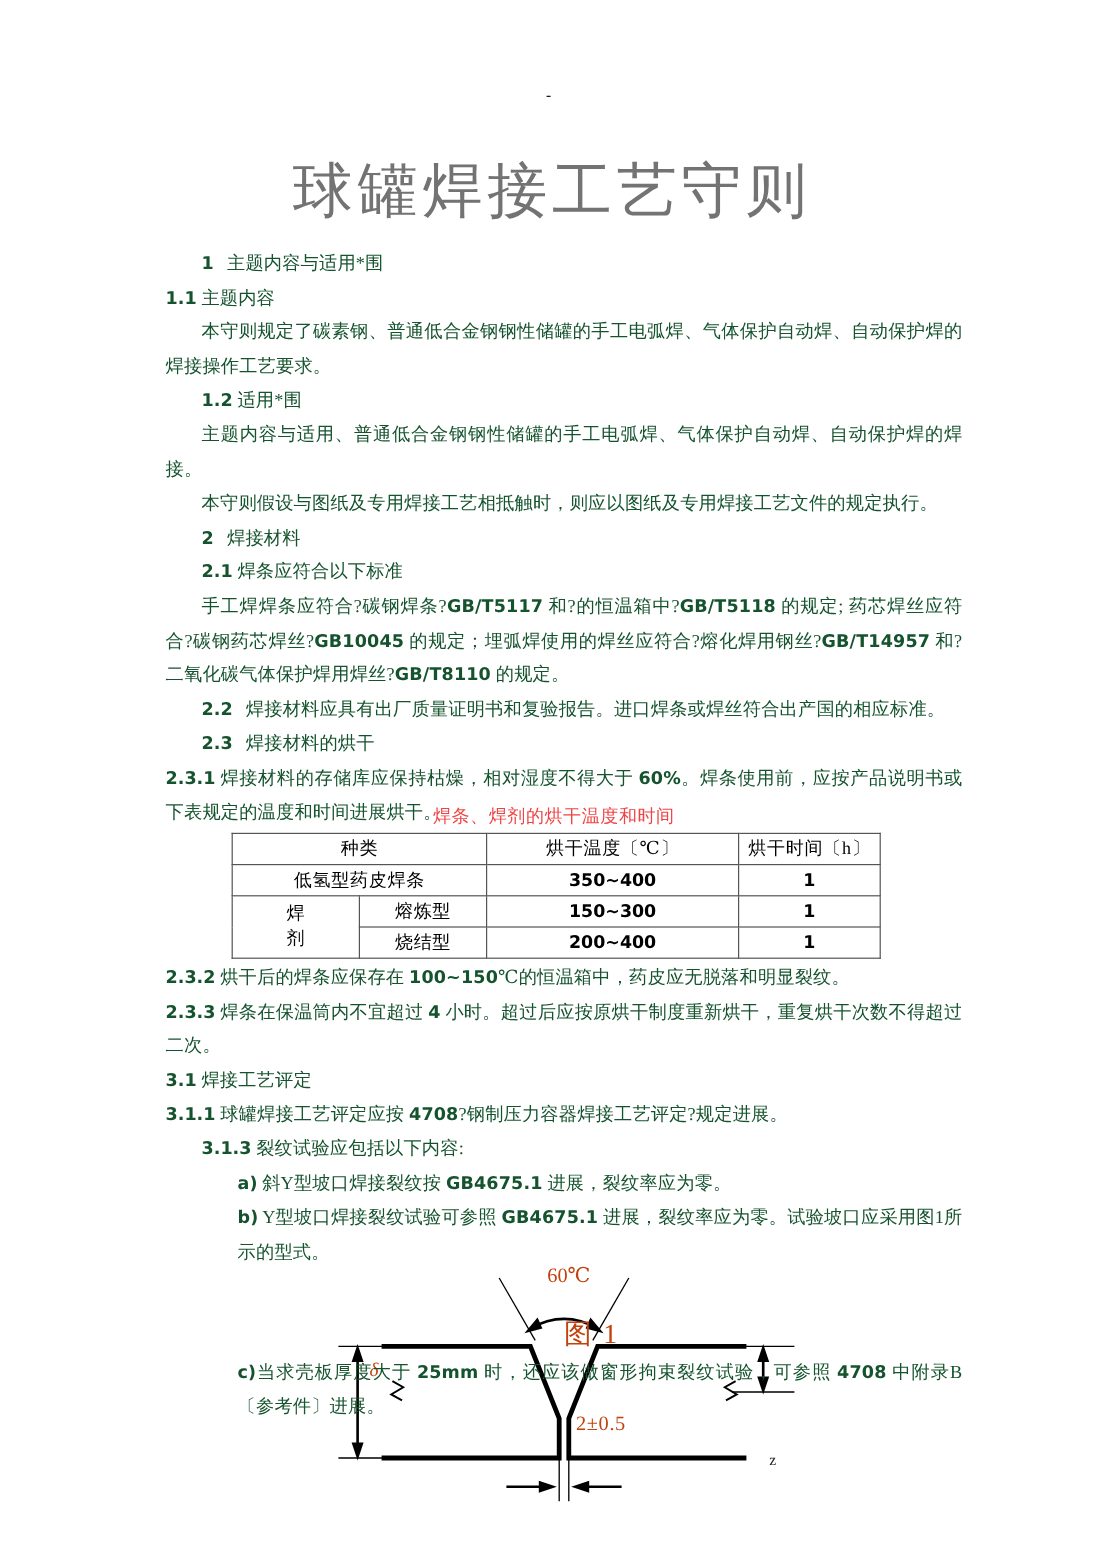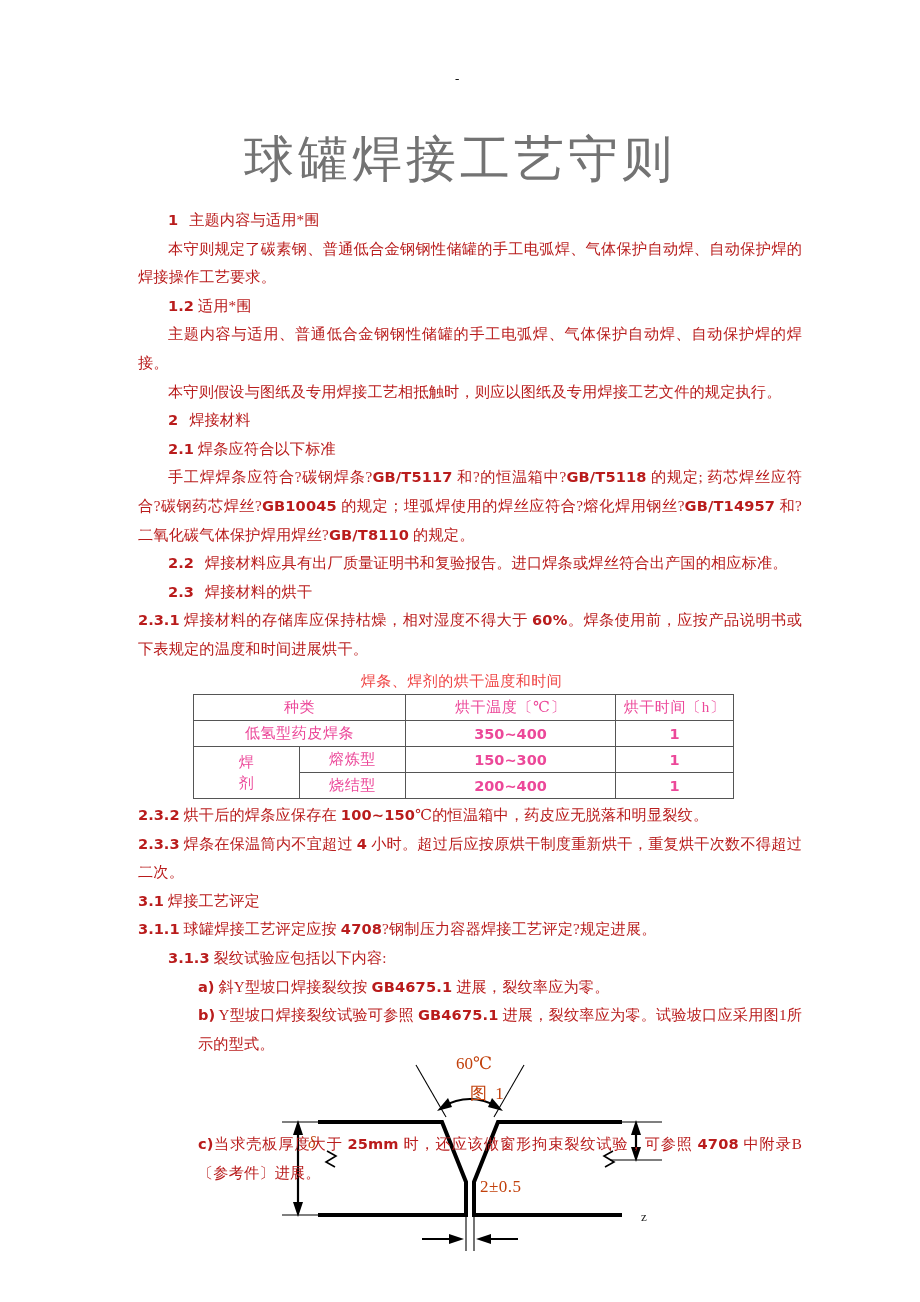--- a/index.html
+++ b/index.html
@@ -51,21 +51,21 @@
     left: 138px;
     top: 206px;
     width: 664px;
   }
 
   p.tp {
     margin: 0;
     font-family: "Liberation Serif", "DejaVu Serif", serif;
     font-size: 15.2px;
     line-height: 28.6px;
-    color: #b91c1c;
+    color: #14532d;
     text-align: justify;
     text-justify: inter-ideograph;
     letter-spacing: 0.15px;
   }
   p.ind1 { text-indent: 30px; }
   p.ind3 { padding-left: 60px; text-indent: 0; }
   p.hang { padding-left: 60px; text-indent: -30px; }
 
   .num {
     font-family: "DejaVu Sans", "Liberation Sans", sans-serif;
@@ -100,21 +100,21 @@
     border-collapse: collapse;
     width: 537px;
     table-layout: fixed;
   }
   table.dry td {
     border: 1px solid #555;
     text-align: center;
     vertical-align: middle;
     font-family: "Liberation Serif", "DejaVu Serif", serif;
     font-size: 15px;
-    color: #ec4899;
+    color: #000000;
     height: 25px;
     padding: 0;
     letter-spacing: 0.6px;
   }
   table.dry td.numcell {
     font-family: "DejaVu Sans", "Liberation Sans", sans-serif;
     font-size: 14.5px;
     font-weight: 700;
     letter-spacing: 0;
   }
@@ -137,21 +137,21 @@
     height: 200px;
   }
   .fig svg { display: block; }
   .figtxt {
     position: absolute;
     font-family: "Liberation Serif", "DejaVu Serif", serif;
     color: #c2410c;
     white-space: nowrap;
   }
   .lbl-angle { left: 186px; top: -2px;  font-size: 17px; }
-  .lbl-fig   { left: 200px; top: 27px;  font-size: 17px; letter-spacing: 2px; }
+  .lbl-fig   { left: 200px; top: 41px;  font-size: 23px; letter-spacing: 2px; }
   .lbl-delta { left: 38px;  top: 79px;  font-size: 16px; font-style: italic; }
   .lbl-gap   { left: 210px; top: 122px; font-size: 17px; letter-spacing: 0.5px; }
 
   
   .stray-z {
     position: absolute;
     left: 641px;
     top: 1209px;
     font-family: "Liberation Serif", "DejaVu Serif", serif;
     font-size: 13px;
@@ -164,20 +164,21 @@
 <div id="page">
 
   <div class="top-mark">-</div>
 
   <div class="doc-title">球罐焊接工艺守则</div>
 
   <div class="body-col">
 
     <p class="tp ind1"><span class="num">1</span><span class="numsp"></span><span>主题内容与适用*围</span></p>
 
+    <p class="tp"><span class="num">1.1</span> <span>主题内容</span></p>
 
     <p class="tp ind1">本守则规定了碳素钢、普通低合金钢钢性储罐的手工电弧焊、气体保护自动焊、自动保护焊的焊接操作工艺要求。</p>
 
     <p class="tp ind1"><span class="num">1.2</span> <span>适用*围</span></p>
 
     <p class="tp ind1">主题内容与适用、普通低合金钢钢性储罐的手工电弧焊、气体保护自动焊、自动保护焊的焊接。</p>
 
     <p class="tp ind1">本守则假设与图纸及专用焊接工艺相抵触时，则应以图纸及专用焊接工艺文件的规定执行。</p>
 
     <p class="tp ind1"><span class="num">2</span><span class="numsp"></span><span>焊接材料</span></p>

